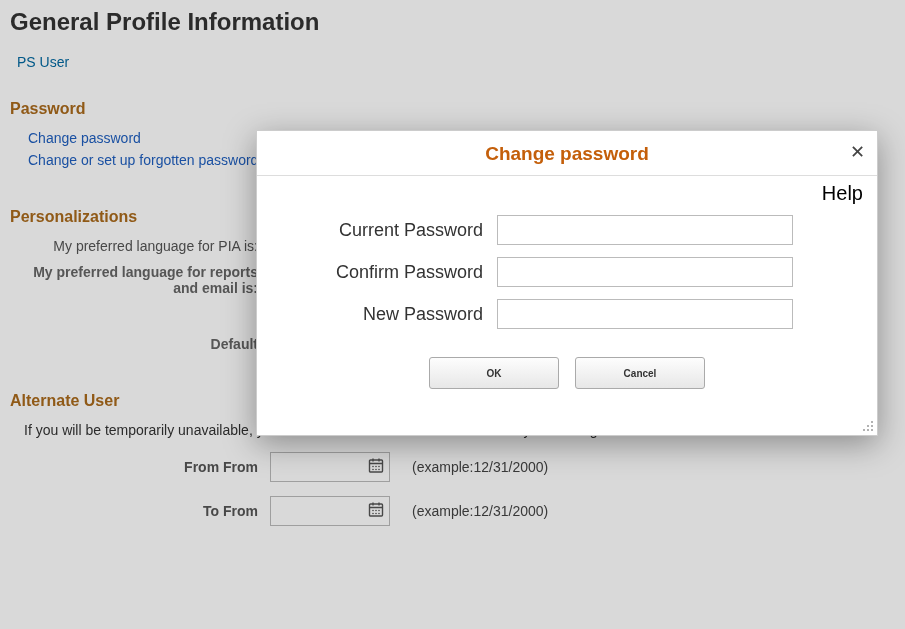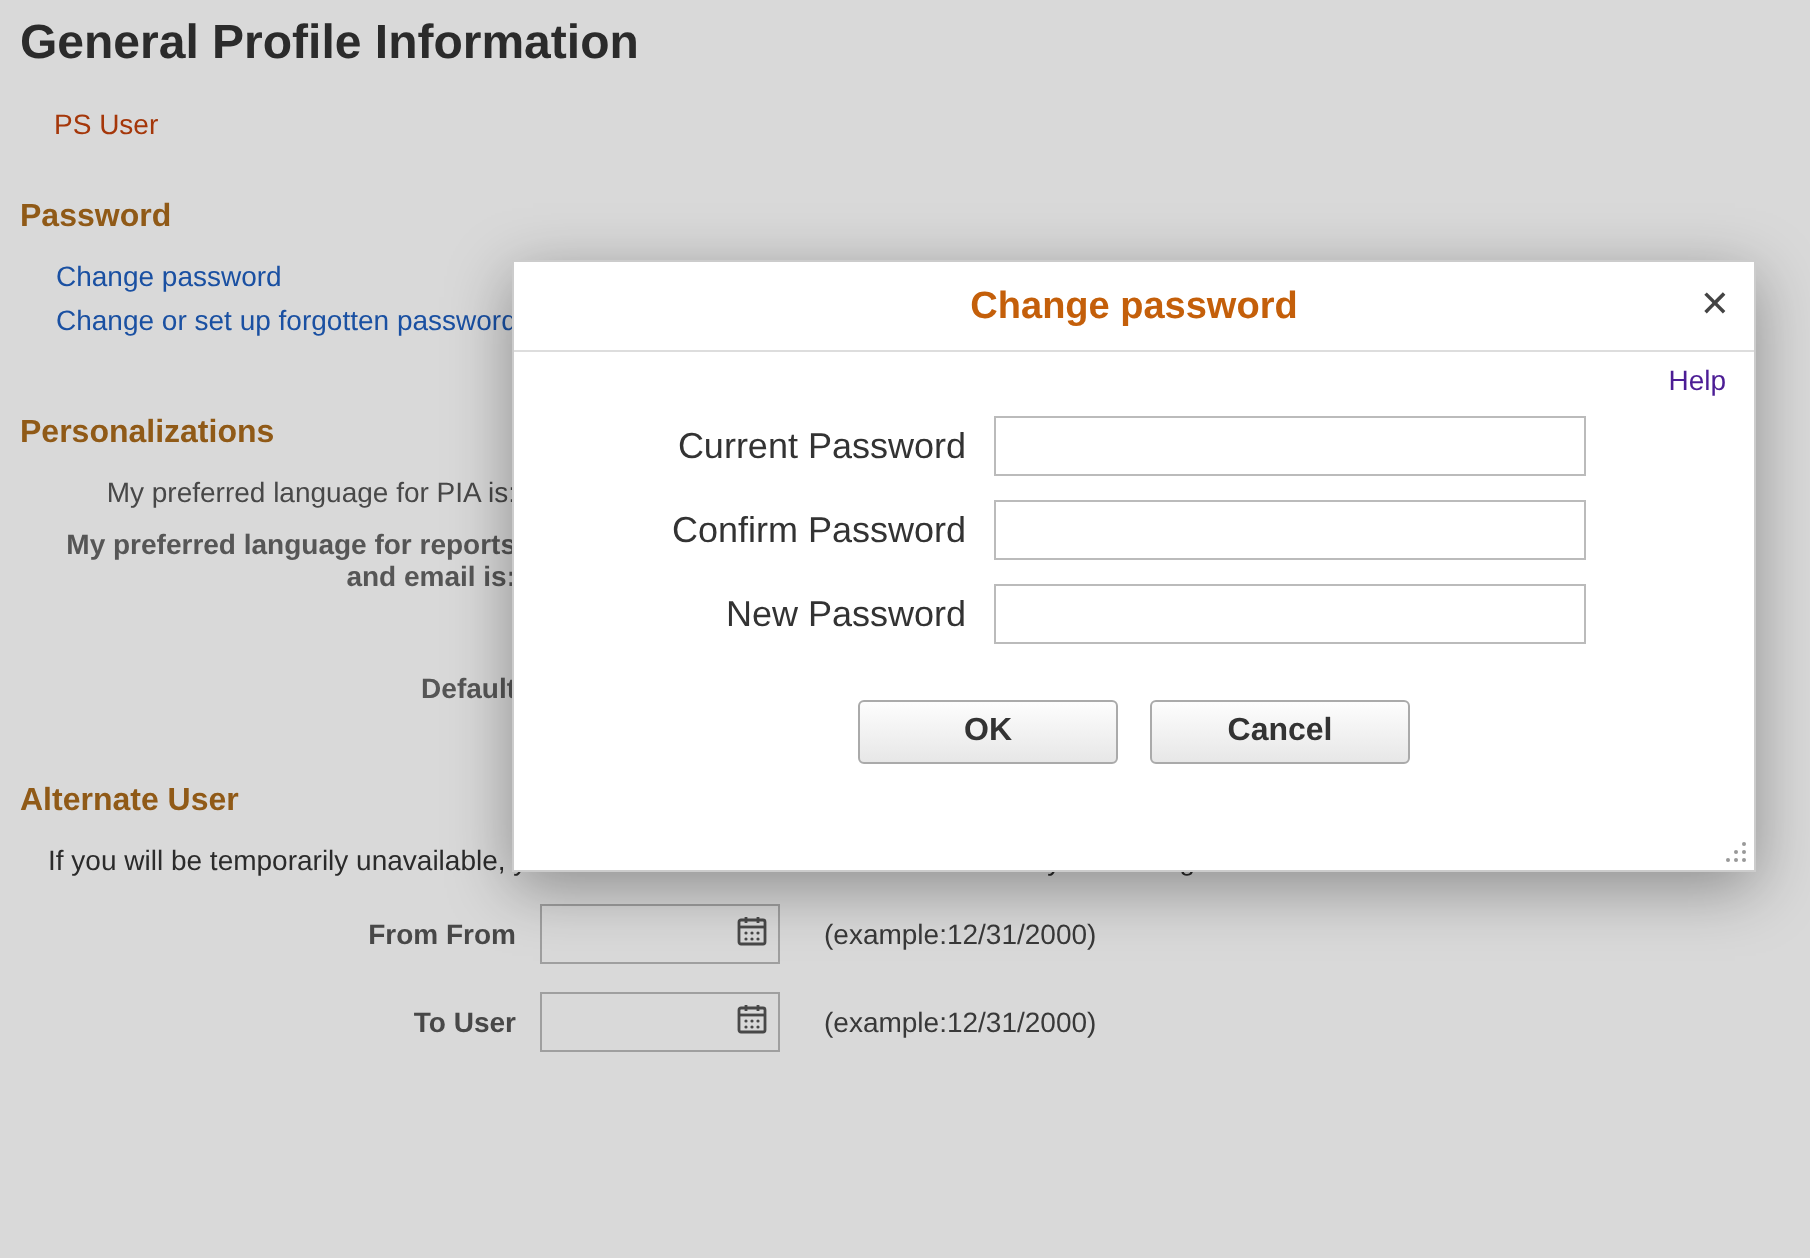--- a/index.html
+++ b/index.html
@@ -23,22 +23,22 @@
       padding: 8px 10px;
     }
     h1.page-title {
       font-size: 24px;
       font-weight: bold;
       color: #333;
       margin-bottom: 18px;
     }
     .user-label {
       font-size: 14px;
-      color: #c2410c;
-      margin-left: 17px;
+      color: #0369a1;
+      margin-left: 7px;
       margin-bottom: 30px;
     }
     .section-header {
       color: #aa6a1c;
       font-size: 16px;
       font-weight: bold;
       margin-top: 18px;
       margin-bottom: 12px;
     }
     .link {
@@ -158,22 +158,22 @@
       font-size: 18px;
       color: #444;
       cursor: pointer;
       line-height: 1;
     }
     .modal-help {
       text-align: right;
       padding: 6px 14px 0 0;
     }
     .modal-help a {
-      color: #4c1d95;
-      font-size: 14px;
+      color: #000000;
+      font-size: 20px;
       text-decoration: none;
       cursor: pointer;
     }
     .modal-body {
       padding: 10px 40px 0 40px;
     }
     .modal-row {
       display: flex;
       align-items: center;
       margin-bottom: 12px;
@@ -197,21 +197,21 @@
       justify-content: center;
       gap: 16px;
       margin-top: 28px;
     }
     .btn {
       width: 130px;
       height: 32px;
       border: 1px solid #aaa;
       border-radius: 3px;
       background: linear-gradient(#fdfdfd, #e7e7e7);
-      font-size: 16px;
+      font-size: 10px;
       font-weight: bold;
       color: #333;
       cursor: pointer;
     }
     .resize-grip {
       position: absolute;
       right: 2px;
       bottom: 2px;
       width: 14px;
       height: 14px;
@@ -261,21 +261,21 @@
             <circle cx="5" cy="12" r="0.8" fill="#555"></circle>
             <circle cx="8" cy="12" r="0.8" fill="#555"></circle>
             <circle cx="11" cy="12" r="0.8" fill="#555"></circle>
           </svg>
       </span>
     </div>
     <span class="example">(example:12/31/2000)</span>
   </div>
 
   <div class="field-row">
-    <div class="field-label">To User</div>
+    <div class="field-label">To From</div>
     <div class="date-wrap">
       <input type="text" class="date-input" style="">
       <span class="cal-icon">
         <svg width="16" height="16" viewBox="0 0 16 16">
             <rect x="1.5" y="2.5" width="13" height="12" rx="1" fill="none" stroke="#555" stroke-width="1.4"></rect>
             <line x1="1.5" y1="6" x2="14.5" y2="6" stroke="#555" stroke-width="1.4"></line>
             <line x1="5" y1="1" x2="5" y2="4" stroke="#555" stroke-width="1.4"></line>
             <line x1="11" y1="1" x2="11" y2="4" stroke="#555" stroke-width="1.4"></line>
             <circle cx="5" cy="9" r="0.8" fill="#555"></circle>
             <circle cx="8" cy="9" r="0.8" fill="#555"></circle>

